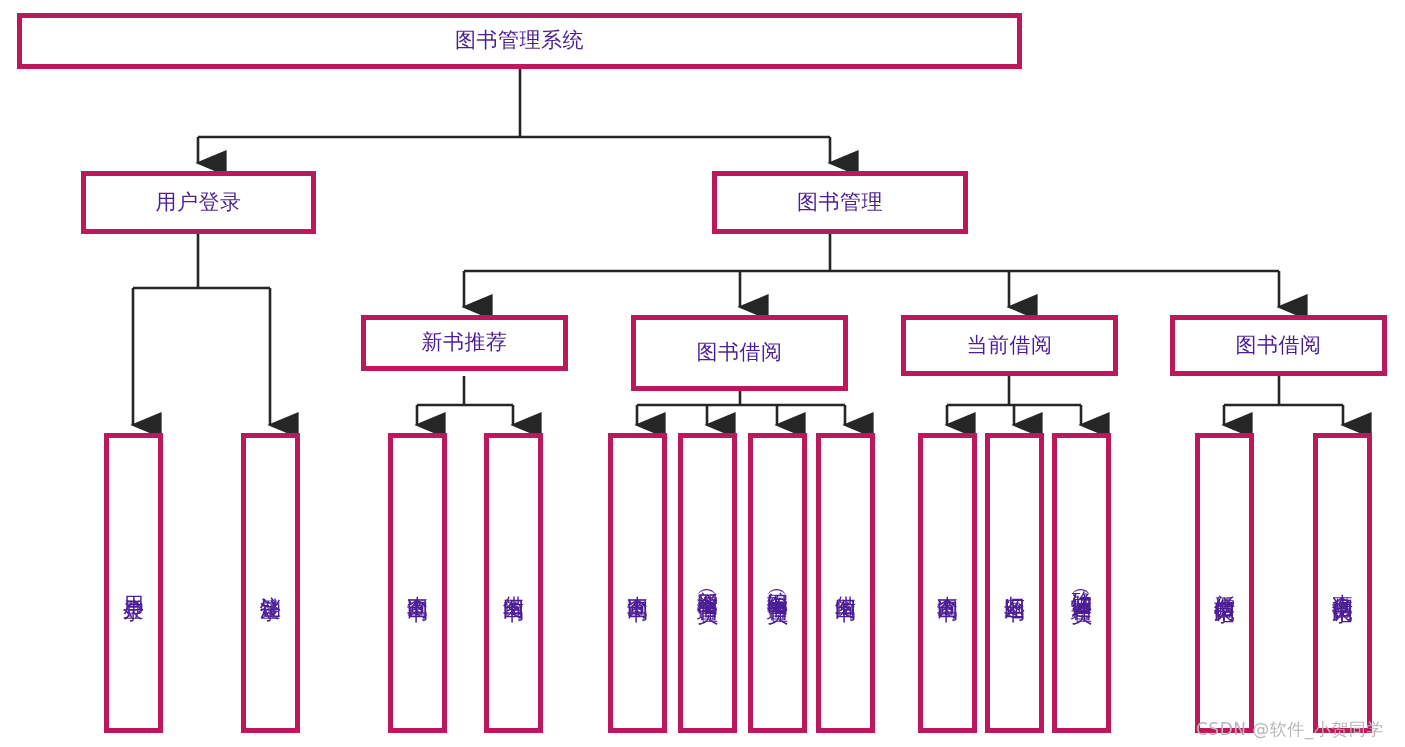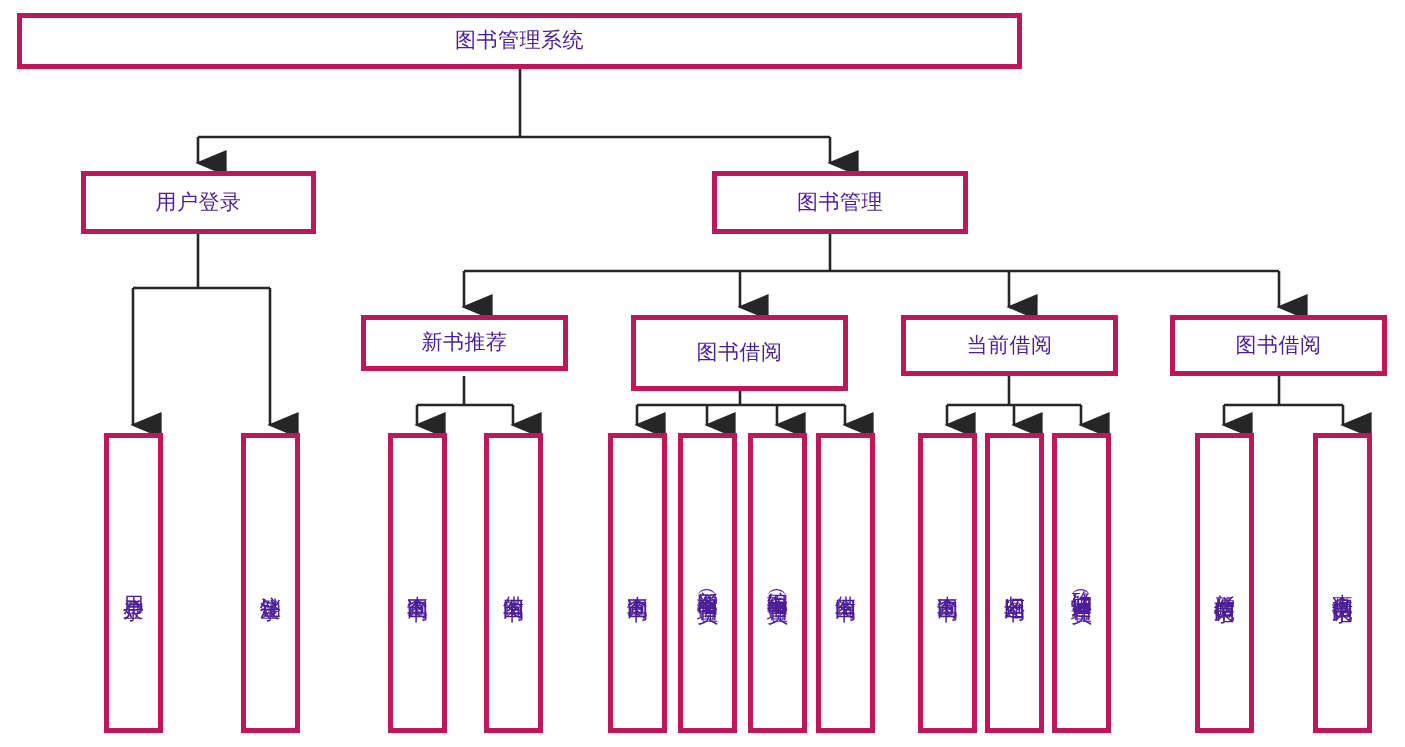--- a/index.html
+++ b/index.html
@@ -185,14 +185,15 @@
     <span class="label">确认归还（管理员）</span>
   </div>
 
   <div class="node vert" style="left:1195px; top:433px; width:59px; height:300px;">
     <span class="label">新增借阅记录</span>
   </div>
   <div class="node vert" style="left:1313px; top:433px; width:59px; height:300px;">
     <span class="label">查询借阅记录</span>
   </div>
 
+  <div class="watermark" style="left:1196px; top:718px;">CSDN @软件_小贺同学</div>
 
 </div>
 
 </body></html>

